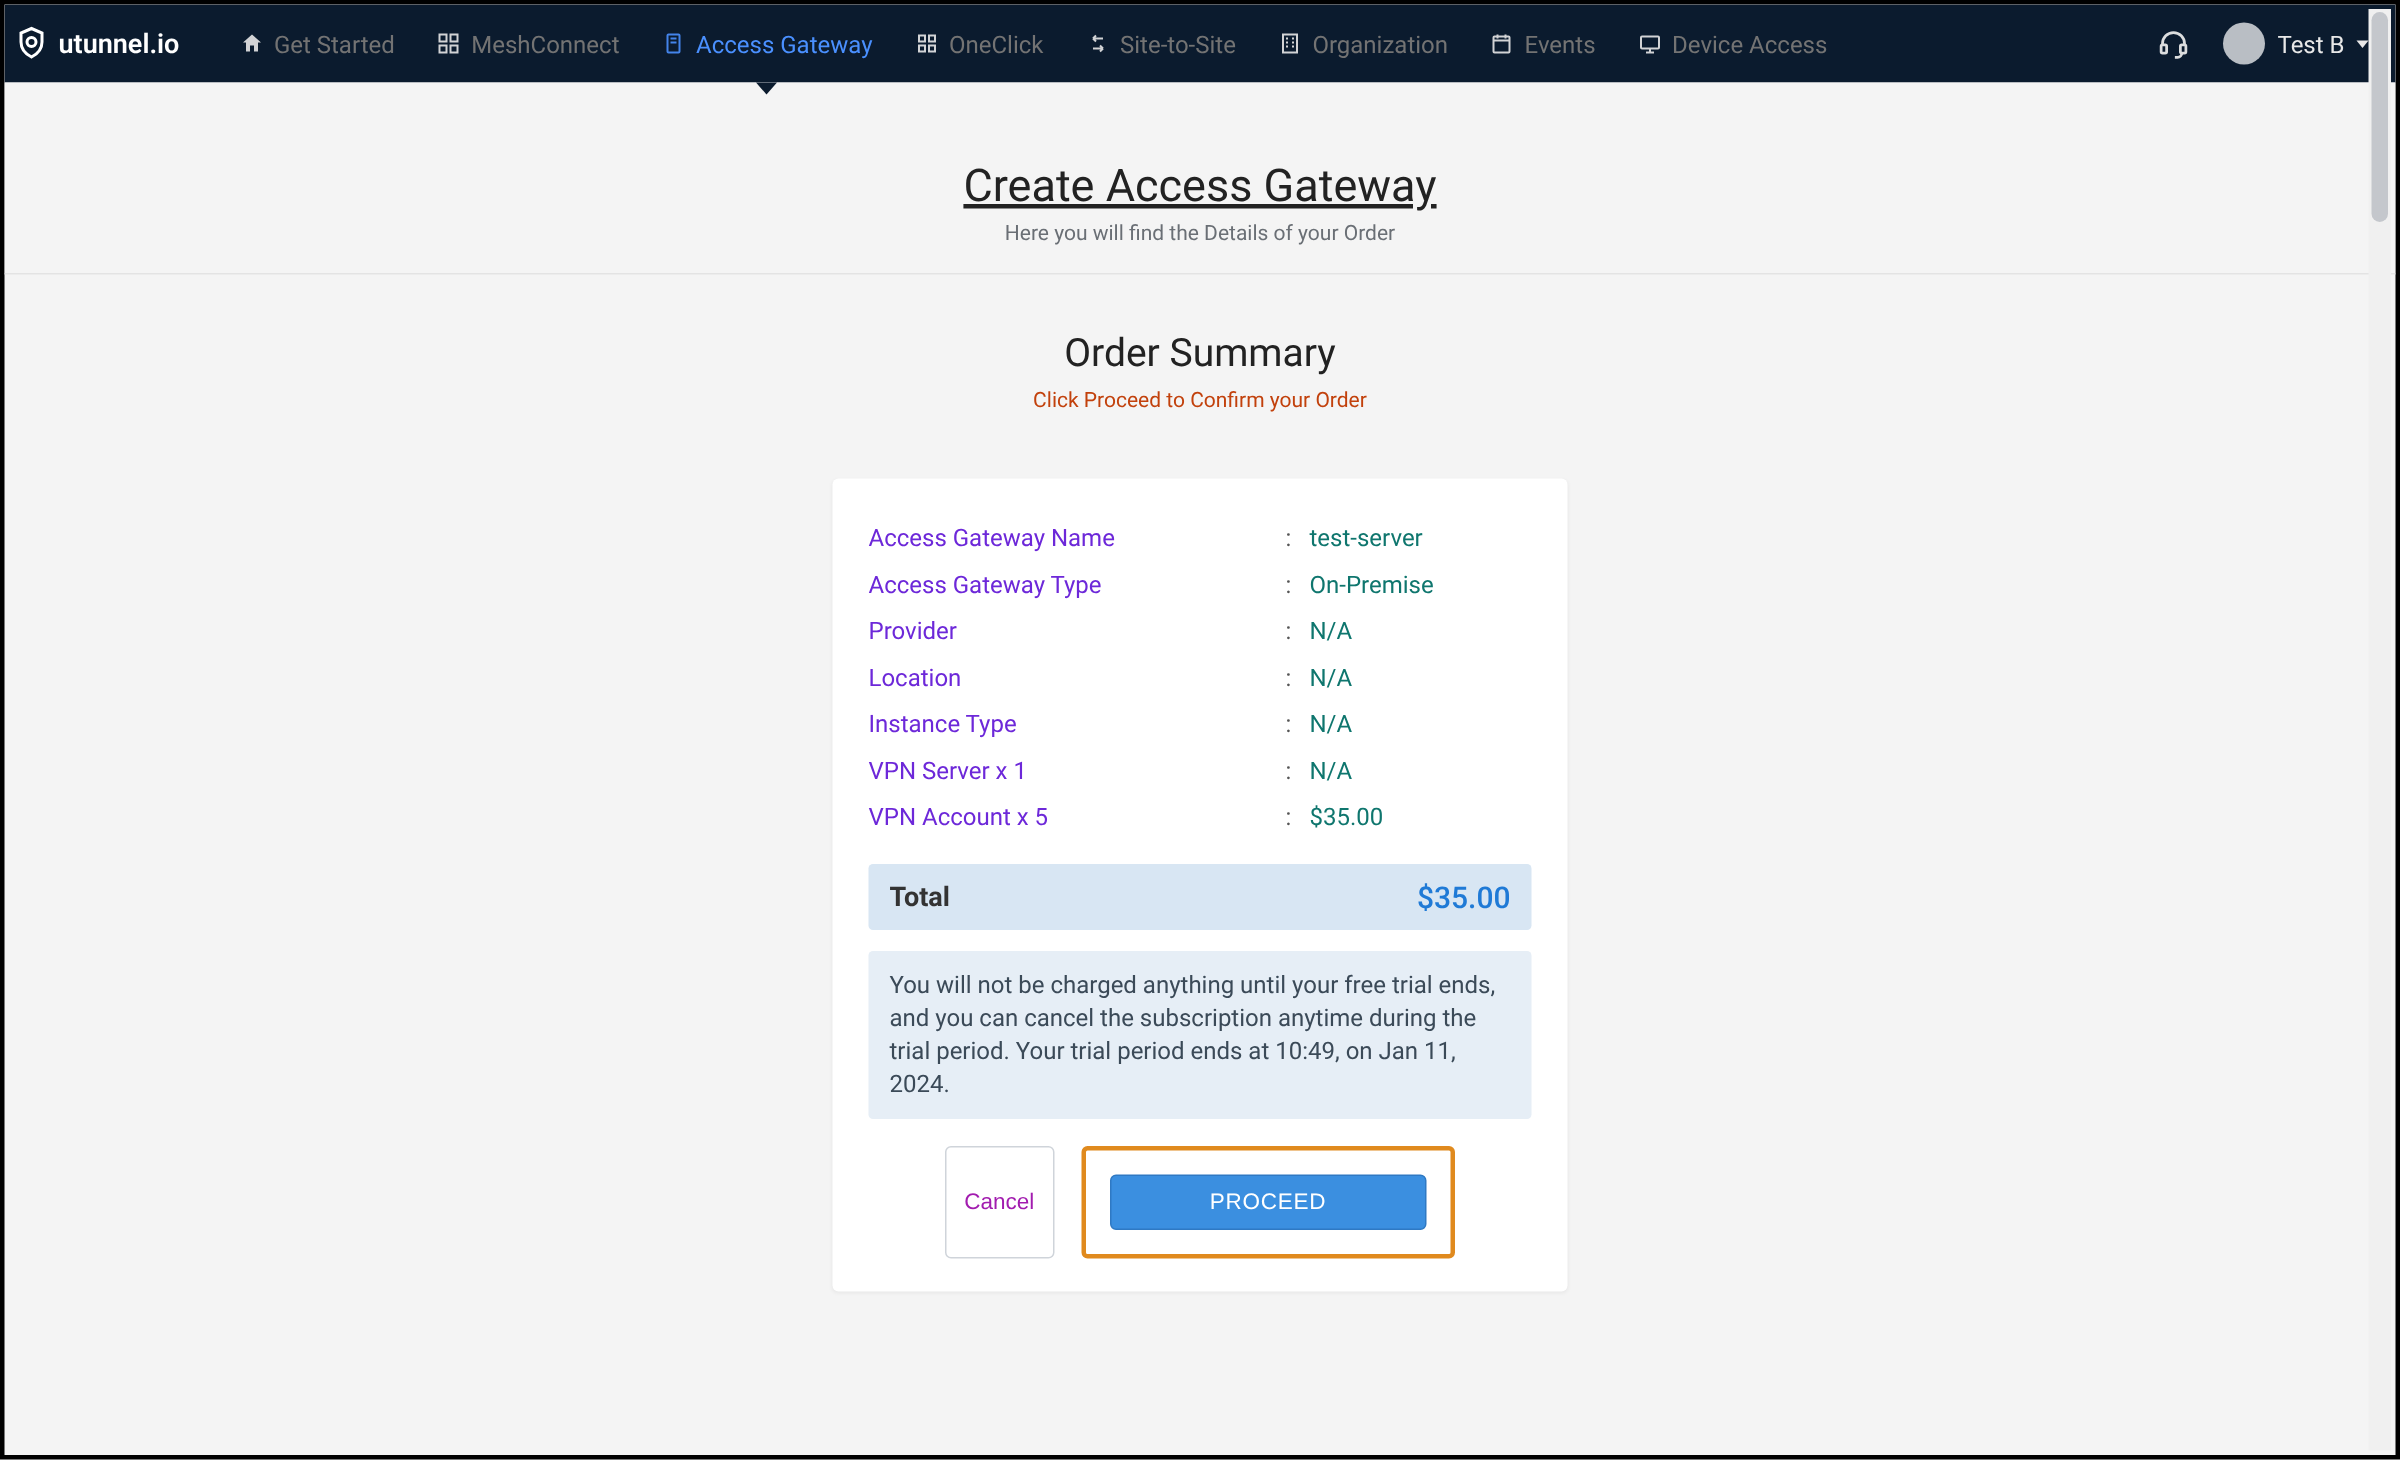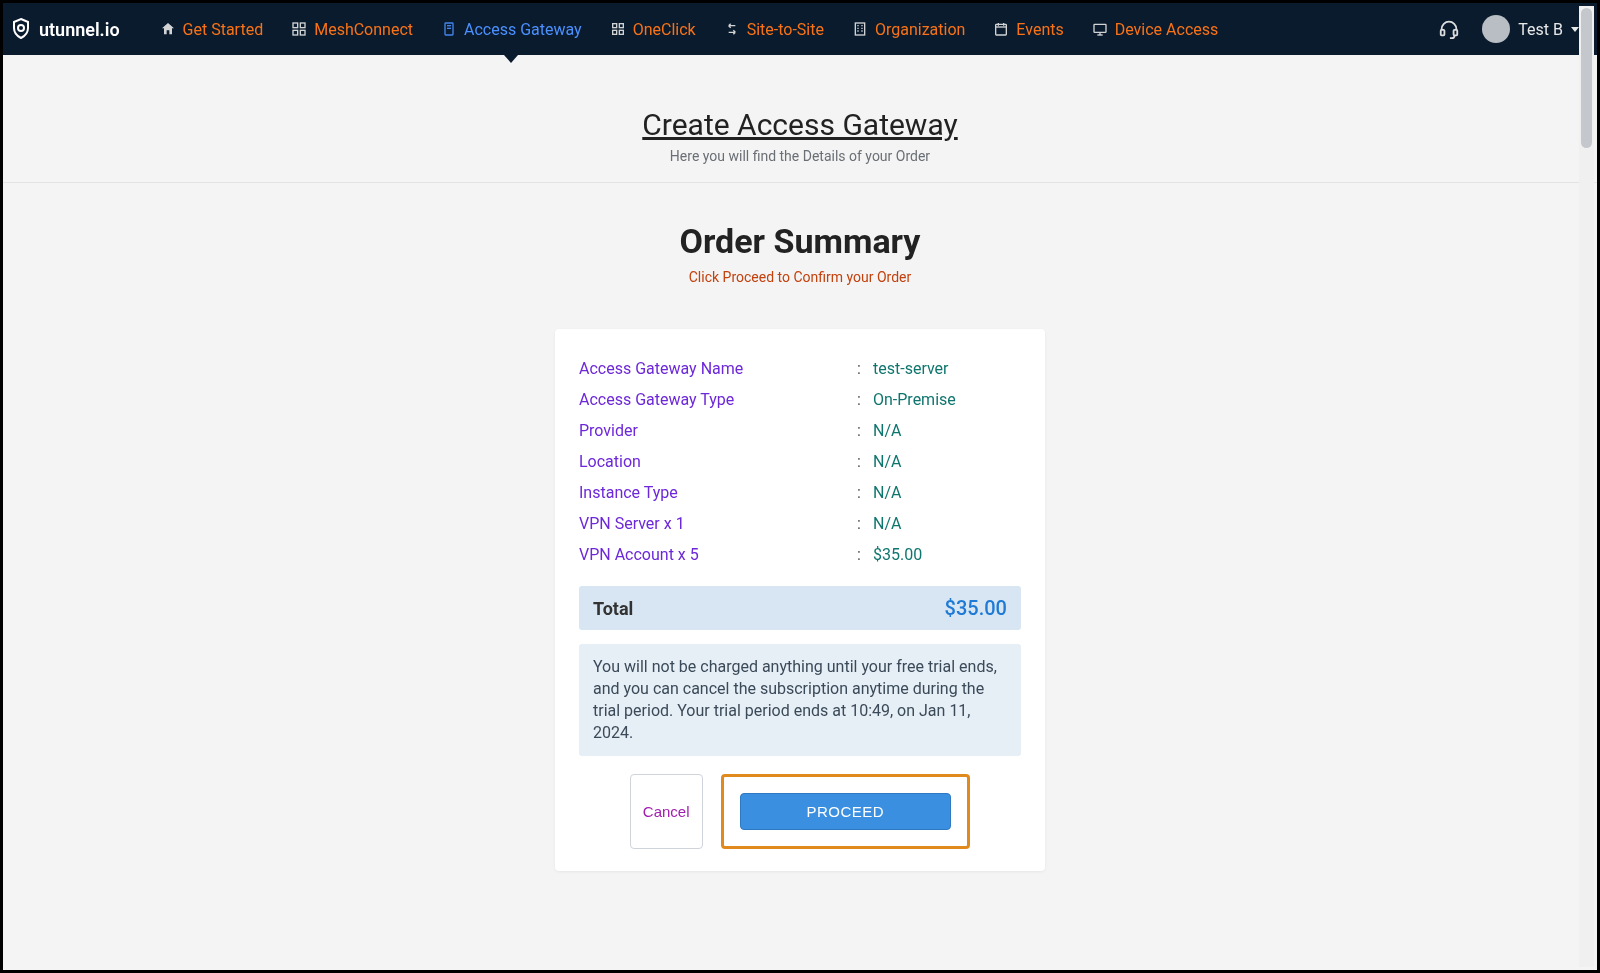--- a/index.html
+++ b/index.html
@@ -37,21 +37,21 @@
   .nav-items {
     display: flex;
     align-items: center;
     gap: 28px;
     flex: 1;
   }
   .nav-item {
     display: flex;
     align-items: center;
     gap: 7px;
-    color: #f97316;
+    color: #737373;
     font-size: 16px;
     cursor: pointer;
     position: relative;
   }
   .nav-item.active { color: #4a90ff; }
   .nav-item .nav-icon { display:flex; align-items:center; width:16px; height:16px; opacity:.9; }
   .nav-item .nav-icon svg { width:16px; height:16px; }
   .nav-item.active .nav-pointer {
     position: absolute;
     bottom: -24px;
@@ -92,21 +92,21 @@
     text-decoration: underline;
   }
   .page-sub {
     font-size: 14px;
     color: #6a6f75;
     margin-top: 6px;
   }
 
   
   .summary-head { text-align:center; padding: 38px 0 10px; }
-  .summary-title { font-size: 34px; color:#222; font-weight:700;text-align:center; }
+  .summary-title { font-size: 26px; color:#222; font-weight:400;text-align:center; }
   .summary-sub { font-size: 14px; color:#c2410c; margin-top: 8px; }
 
   .card {
     width: 490px;
     margin: 34px auto 0;
     background: #fff;
     border-radius: 4px;
     box-shadow: 0 1px 3px rgba(0,0,0,.06);
     padding: 24px 24px 22px;
   }

